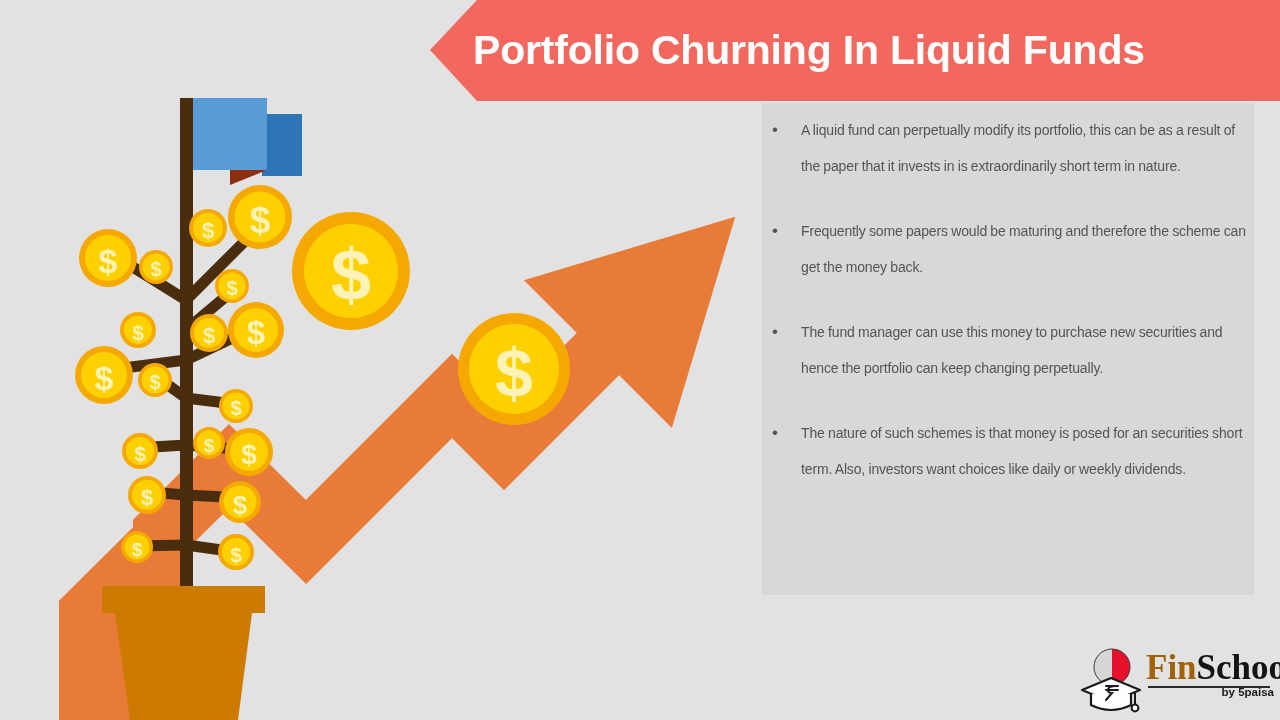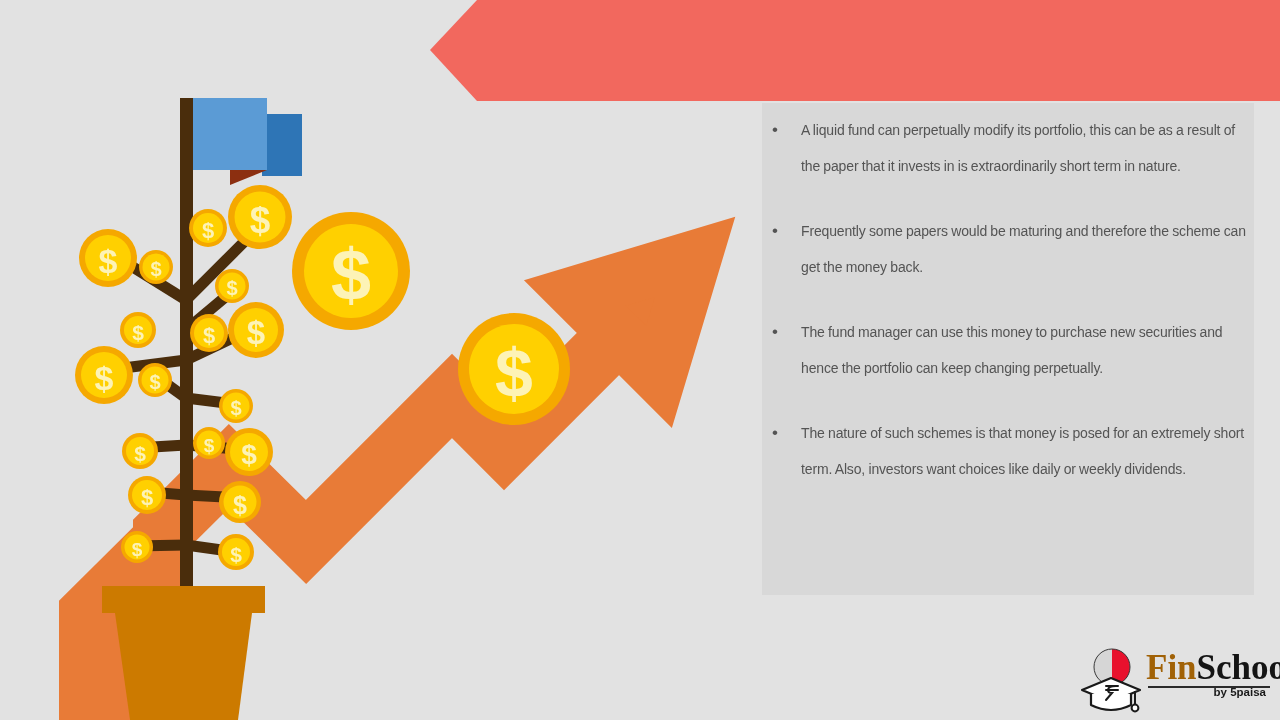--- a/index.html
+++ b/index.html
@@ -112,21 +112,21 @@
   #logo-rule {
     position: absolute;
     left: 70px;
     top: 45px;
     width: 122px;
     height: 2px;
     background: #2b2b2b;
   }
   #logo-sub {
     position: absolute;
-    left: 100px;
+    left: 108px;
     top: 45px;
     width: 88px;
     text-align: right;
     font-family: "Liberation Sans", sans-serif;
     font-size: 11.5px;
     font-weight: bold;
     color: #1a1a1a;
     white-space: nowrap;
   }
 </style>
@@ -292,20 +292,21 @@
       </g>
 
       <g>
         <rect x="102" y="586" width="163" height="27" fill="#cc7a00"></rect>
         <polygon points="115,613 252,613 238,720 130,720" fill="#cc7a00"></polygon>
       </g>
     </svg>
   </div>
 
   <div id="title-banner"></div>
+  <div id="title-text">Portfolio Churning In Liquid Funds</div>
 
   <div id="body-panel"></div>
   <div id="bullet-list">
 
     <div class="bullet-row">
       <div class="bullet-dot">•</div>
       <div class="bullet-text">A liquid fund can perpetually modify its portfolio, this can be as a result of the paper that it invests in is extraordinarily short term in nature.</div>
     </div>
 
     <div class="bullet-row">
@@ -313,21 +314,21 @@
       <div class="bullet-text">Frequently some papers would be maturing and therefore the scheme can get the money back.</div>
     </div>
 
     <div class="bullet-row">
       <div class="bullet-dot">•</div>
       <div class="bullet-text">The fund manager can use this money to purchase new securities and hence the portfolio can keep changing perpetually.</div>
     </div>
 
     <div class="bullet-row">
       <div class="bullet-dot">•</div>
-      <div class="bullet-text">The nature of such schemes is that money is posed for an extremely short term. Also, investors want choices like daily or weekly dividends.</div>
+      <div class="bullet-text">The nature of such schemes is that money is posed for an securities short term. Also, investors want choices like daily or weekly dividends.</div>
     </div>
 
   </div>
 
   <div id="logo">
     <svg width="66" height="72" viewBox="0 0 66 72" style="position:absolute;left:0;top:4px;">
       <circle cx="34" cy="22" r="18" fill="#bfbfbf"></circle>
       <path d="M 34 4 A 18 18 0 0 1 34 40 Z" fill="#e8112d"></path>
       <path d="M 34 4 A 18 18 0 0 0 34 40 L 34 22 Z" fill="#d6d6d6"></path>
       <circle cx="34" cy="22" r="18" fill="none" stroke="#3a3a3a" stroke-width="1"></circle>

